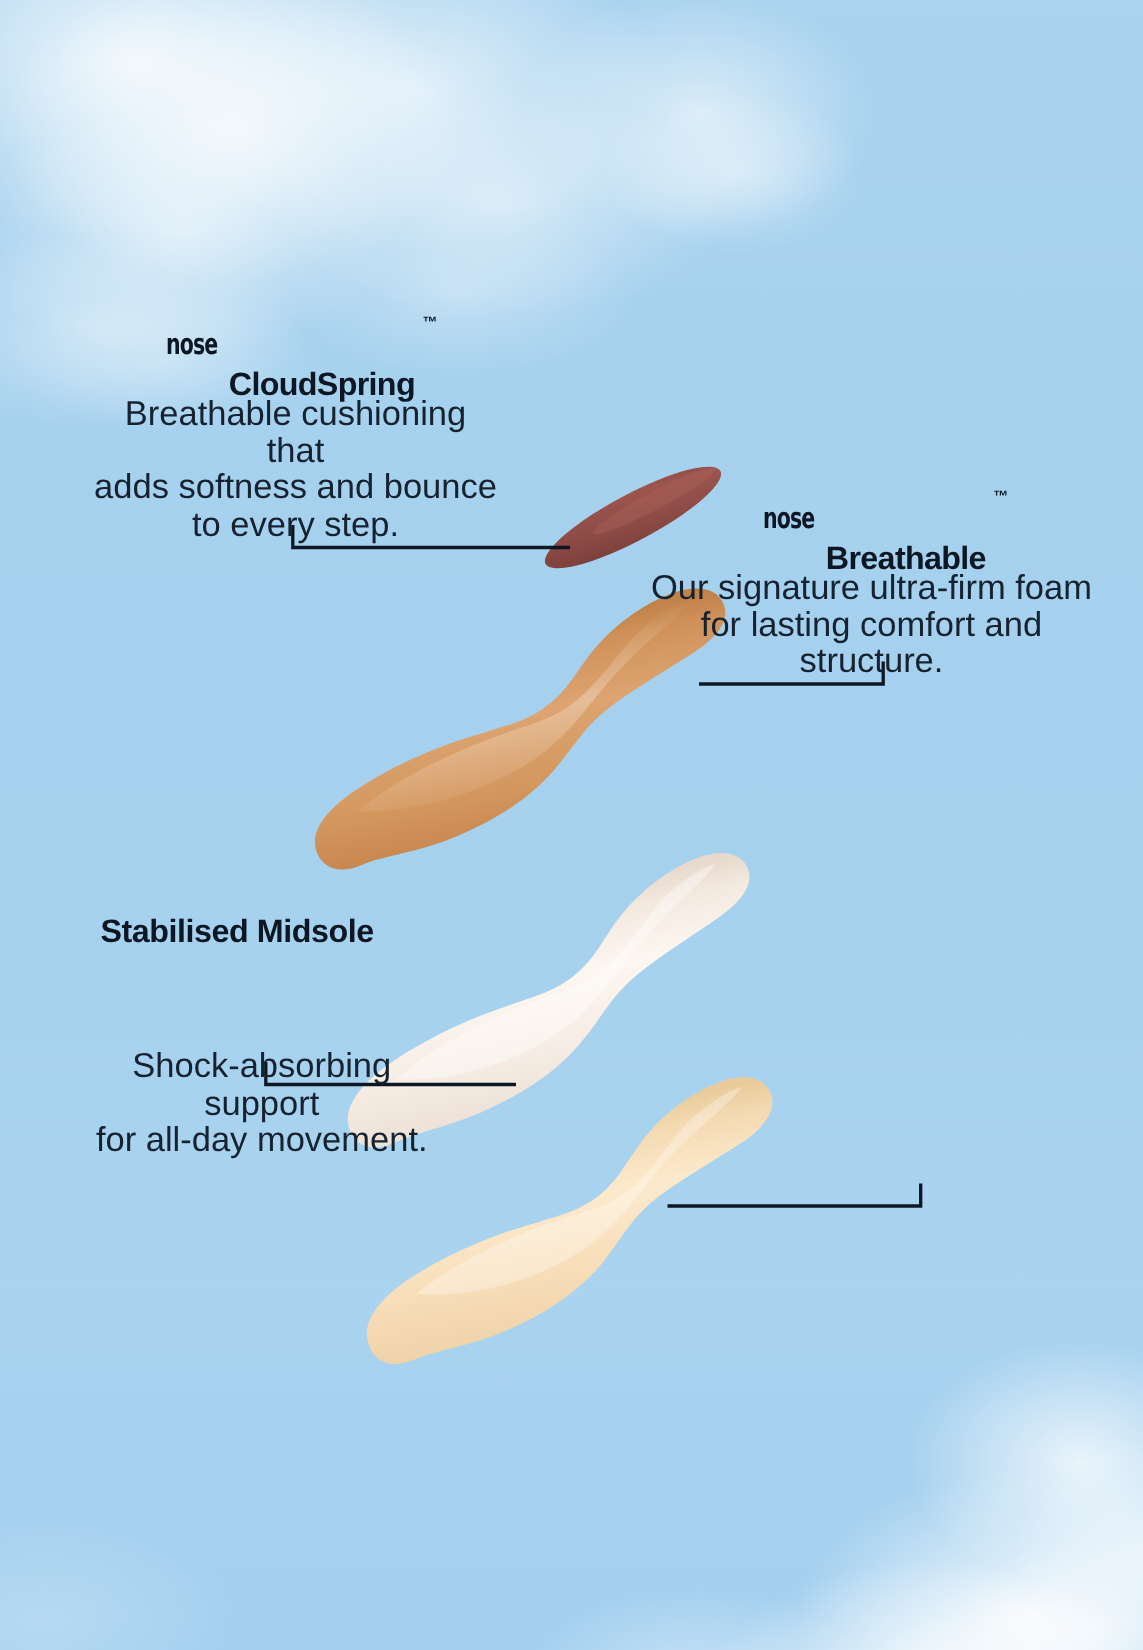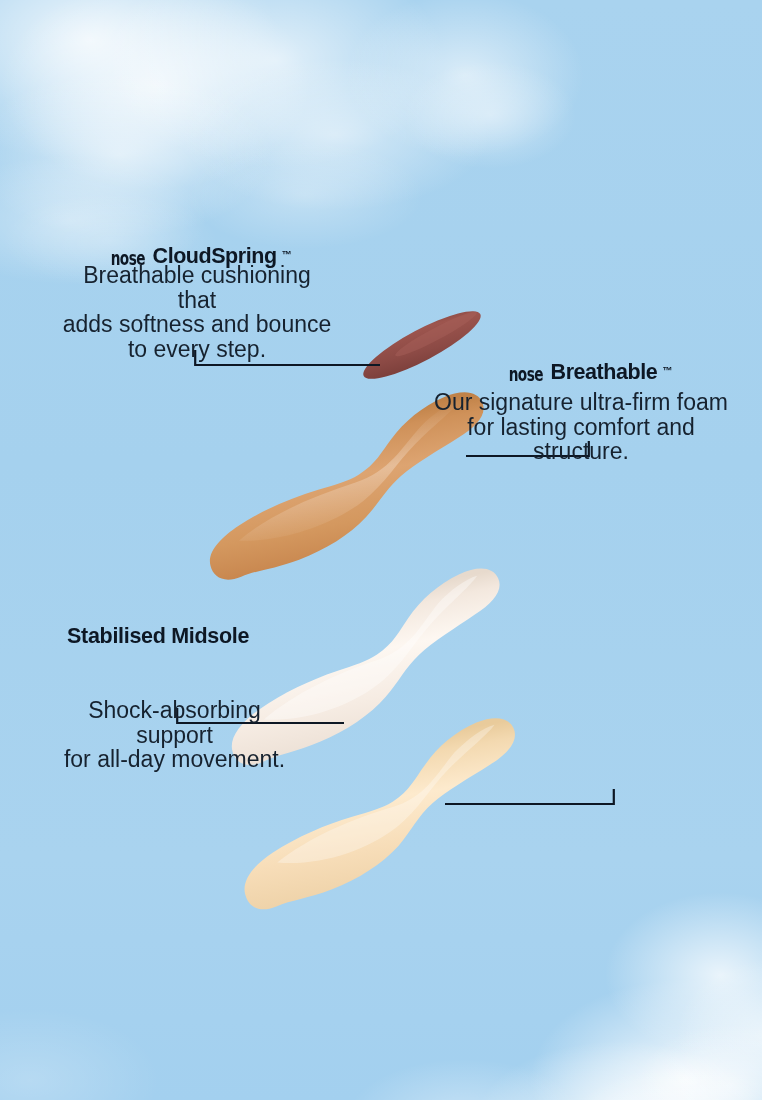--- a/index.html
+++ b/index.html
@@ -45,21 +45,21 @@
   .cl-br-c { left: 420px; top: 1010px; width: 400px; height: 220px; opacity: .78; }
   .cl-br-d { left: 640px; top: 930px;  width: 260px; height: 210px; opacity: .70; }
   .cl-br-e { left: 520px; top: 1040px; width: 330px; height: 180px; opacity: .60; }
   .cl-br-f { left: 300px; top: 1035px; width: 330px; height: 170px; opacity: .42; }
   .cl-br-g { left: 600px; top: 1000px; width: 260px; height: 170px; opacity: .55; }
   .cl-lb-a { left: -150px; top: 980px; width: 360px; height: 200px; opacity: .22; }
 
   
   .callout { position: absolute; }
   .brandline {
-    display: flex; align-items: flex-end; gap: 7px;
+    display: flex; align-items: flex-start; gap: 7px;
     color: #0d1724;
     white-space: nowrap;
   }
   .brand-nose {
     font-family: "DejaVu Sans", sans-serif;
     font-weight: 700;
     font-size: 19px;
     letter-spacing: -0.8px;
     transform: scaleX(0.72) scaleY(1.02);
     transform-origin: left baseline;
@@ -83,21 +83,20 @@
     margin-left: -2px;
     letter-spacing: -0.3px;
   }
   .plain-title {
     font-family: "Liberation Sans", sans-serif;
     font-weight: 700;
     font-size: 21.5px;
     letter-spacing: -0.3px;
     color: #0d1724;
     white-space: nowrap;
-    margin-top: 15px;
   }
   .desc {
     font-family: "Liberation Sans", sans-serif;
     font-size: 23px;
     line-height: 24.5px;
     color: #16222f;
     white-space: pre-line;
   }
   .desc.center { text-align: center; }
 
@@ -301,21 +300,21 @@
 to every step.</div>
   </div>
 
   <div class="callout" style="left:502px; top:335px;">
     <div class="brandline">
       <span class="brand-nose">nose</span>
       <span class="brand-product">Breathable</span>
       <span class="brand-tm">™</span>
     </div>
   </div>
-  <div class="callout" style="left:428px; top:390px; width:306px;">
+  <div class="callout" style="left:428px; top:379px; width:306px;">
     <div class="desc center">Our signature ultra-firm foam
 for lasting comfort and structure.</div>
   </div>
 
   <div class="callout" style="left:67px; top:609px;">
     <div class="plain-title">Stabilised Midsole</div>
   </div>
   <div class="callout" style="left:52px; top:653px; width:245px;margin-top:45px;">
     <div class="desc center">Shock-absorbing support
 for all-day movement.</div>

